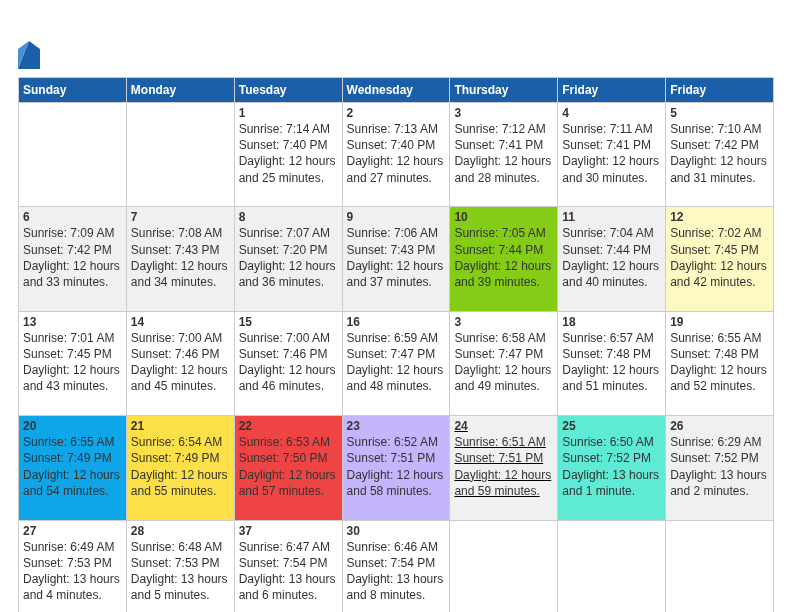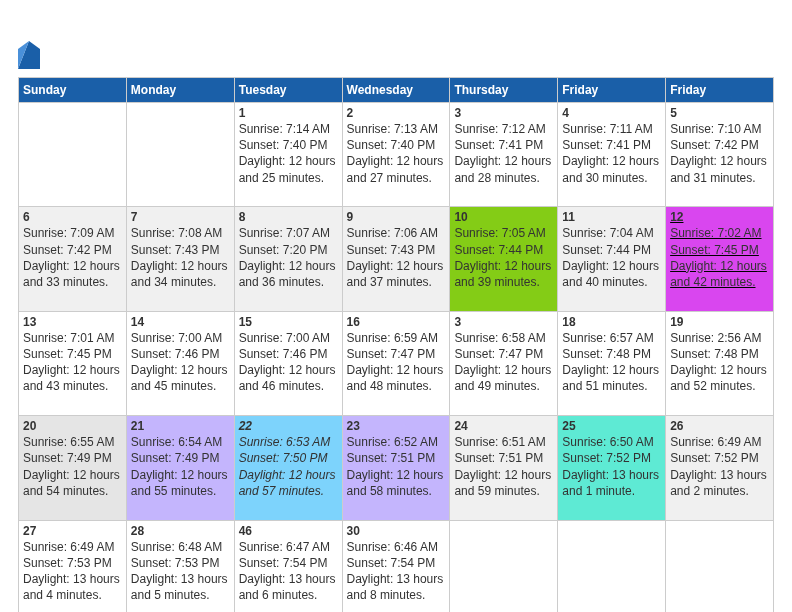--- a/index.html
+++ b/index.html
@@ -199,21 +199,21 @@
             <div class="day-info">Sunrise: 7:05 AM
 Sunset: 7:44 PM
 Daylight: 12 hours and 39 minutes.</div>
           </td>
           <td style="background: rgb(240, 240, 240);">
             <span class="day-num">11</span>
             <div class="day-info">Sunrise: 7:04 AM
 Sunset: 7:44 PM
 Daylight: 12 hours and 40 minutes.</div>
           </td>
-          <td style="background: #d946ef; text-decoration: underline;">
+          <td style="background: #fef9c3;">
             <span class="day-num">12</span>
             <div class="day-info">Sunrise: 7:02 AM
 Sunset: 7:45 PM
 Daylight: 12 hours and 42 minutes.</div>
           </td>
         </tr>
         <tr>
           <td>
             <span class="day-num">13</span>
             <div class="day-info">Sunrise: 7:01 AM
@@ -245,84 +245,84 @@
 Daylight: 12 hours and 49 minutes.</div>
           </td>
           <td>
             <span class="day-num">18</span>
             <div class="day-info">Sunrise: 6:57 AM
 Sunset: 7:48 PM
 Daylight: 12 hours and 51 minutes.</div>
           </td>
           <td>
             <span class="day-num">19</span>
-            <div class="day-info">Sunrise: 2:56 AM
+            <div class="day-info">Sunrise: 6:55 AM
 Sunset: 7:48 PM
 Daylight: 12 hours and 52 minutes.</div>
           </td>
         </tr>
         <tr>
-          <td style="background: #e5e5e5;">
+          <td style="background: #0ea5e9;">
             <span class="day-num">20</span>
             <div class="day-info">Sunrise: 6:55 AM
 Sunset: 7:49 PM
 Daylight: 12 hours and 54 minutes.</div>
           </td>
-          <td style="background: #c4b5fd;">
+          <td style="background: #fde047;">
             <span class="day-num">21</span>
             <div class="day-info">Sunrise: 6:54 AM
 Sunset: 7:49 PM
 Daylight: 12 hours and 55 minutes.</div>
           </td>
-          <td style="background: #7dd3fc; font-style: italic;">
+          <td style="background: #ef4444;">
             <span class="day-num">22</span>
             <div class="day-info">Sunrise: 6:53 AM
 Sunset: 7:50 PM
 Daylight: 12 hours and 57 minutes.</div>
           </td>
           <td style="background: #c4b5fd;">
             <span class="day-num">23</span>
             <div class="day-info">Sunrise: 6:52 AM
 Sunset: 7:51 PM
 Daylight: 12 hours and 58 minutes.</div>
           </td>
-          <td style="background: rgb(240, 240, 240);">
+          <td style="background: rgb(240, 240, 240); text-decoration: underline;">
             <span class="day-num">24</span>
             <div class="day-info">Sunrise: 6:51 AM
 Sunset: 7:51 PM
 Daylight: 12 hours and 59 minutes.</div>
           </td>
           <td style="background: #5eead4;">
             <span class="day-num">25</span>
             <div class="day-info">Sunrise: 6:50 AM
 Sunset: 7:52 PM
 Daylight: 13 hours and 1 minute.</div>
           </td>
           <td style="background: rgb(240, 240, 240);">
             <span class="day-num">26</span>
-            <div class="day-info">Sunrise: 6:49 AM
+            <div class="day-info">Sunrise: 6:29 AM
 Sunset: 7:52 PM
 Daylight: 13 hours and 2 minutes.</div>
           </td>
         </tr>
         <tr>
           <td>
             <span class="day-num">27</span>
             <div class="day-info">Sunrise: 6:49 AM
 Sunset: 7:53 PM
 Daylight: 13 hours and 4 minutes.</div>
           </td>
           <td>
             <span class="day-num">28</span>
             <div class="day-info">Sunrise: 6:48 AM
 Sunset: 7:53 PM
 Daylight: 13 hours and 5 minutes.</div>
           </td>
           <td>
-            <span class="day-num">46</span>
+            <span class="day-num">37</span>
             <div class="day-info">Sunrise: 6:47 AM
 Sunset: 7:54 PM
 Daylight: 13 hours and 6 minutes.</div>
           </td>
           <td>
             <span class="day-num">30</span>
             <div class="day-info">Sunrise: 6:46 AM
 Sunset: 7:54 PM
 Daylight: 13 hours and 8 minutes.</div>
           </td>

